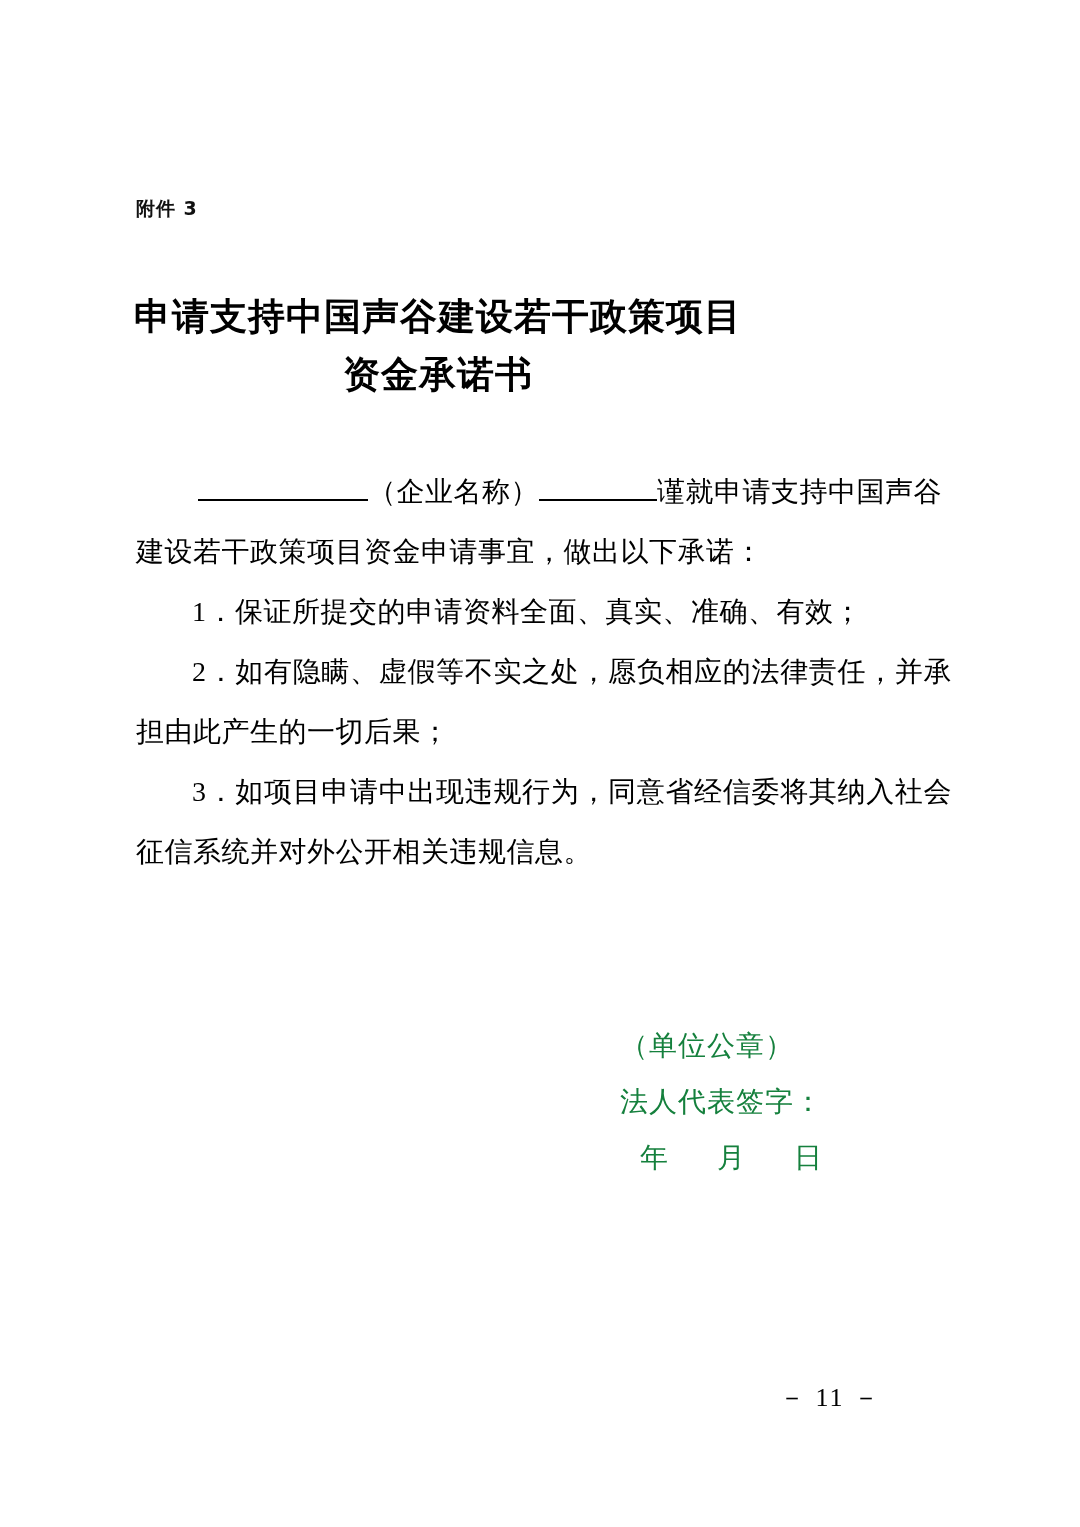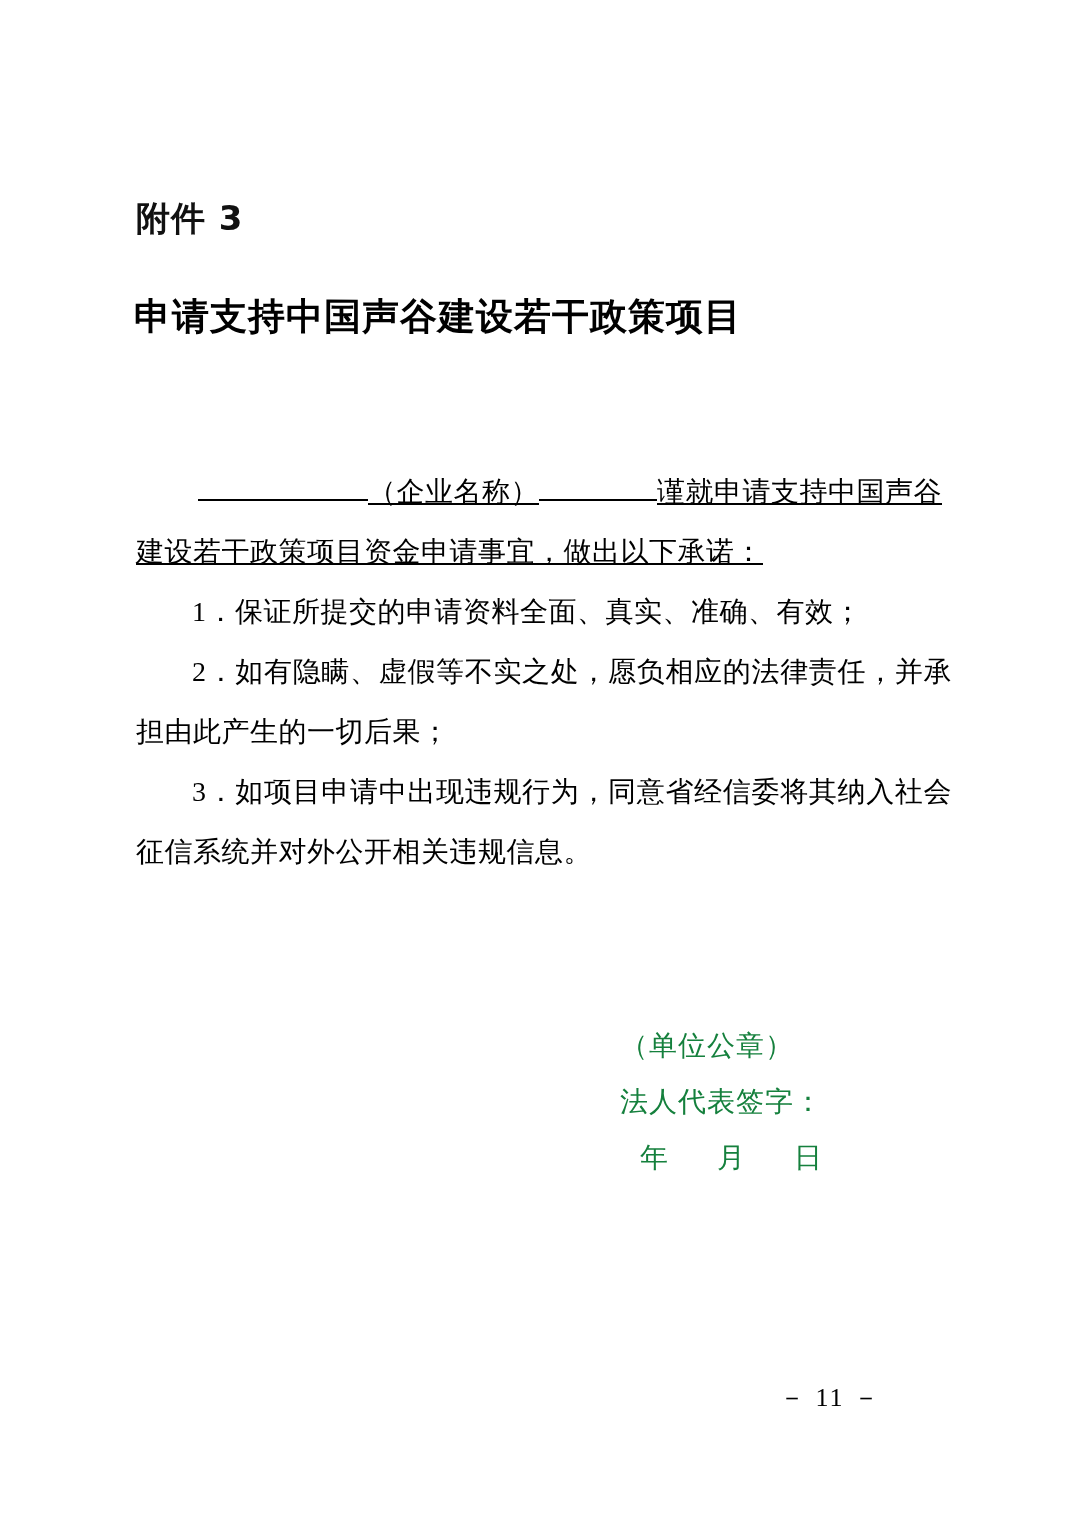--- a/index.html
+++ b/index.html
@@ -25,21 +25,21 @@
     box-sizing: border-box;
     padding: 0;
   }
 
   .attachment-label {
     position: absolute;
     left: 136px;
     top: 196px;
     font-family: "DejaVu Sans", "Liberation Sans", sans-serif;
     font-weight: bold;
-    font-size: 34px;
+    font-size: 19px;
     letter-spacing: 1px;
     color: #111;
   }
 
   .doc-title {
     position: absolute;
     left: 0;
     top: 288px;
     width: 876px;
     text-align: center;
@@ -61,21 +61,20 @@
     width: 816px;
     font-size: 28px;
     line-height: 60px;
     letter-spacing: 0.5px;
     color: #000;
   }
 
   .para {
     margin: 0;
     text-align: justify;
-    text-decoration: underline;
   }
 
   .blank-line {
     display: inline-block;
     min-width: 170px;
     border-bottom: 2px solid #000;
     vertical-align: baseline;
     height: 32px;
   }
   .blank-line.short {
@@ -130,20 +129,21 @@
 </style>
 </head>
 <body>
 
 <div class="page">
 
   <div class="attachment-label">附件 3</div>
 
   <div class="doc-title">
     <span class="line1">申请支持中国声谷建设若干政策项目</span>
+    <span class="line2">资金承诺书</span>
   </div>
 
   <div class="body-block">
 
     <p class="para">
       <span class="lead-indent"></span><span class="blank-line"></span><span>（企业名称）</span><span class="blank-line short"></span><span>谨就申请支持中国声谷</span>
     </p>
 
     <p class="para">建设若干政策项目资金申请事宜，做出以下承诺：</p>
 

